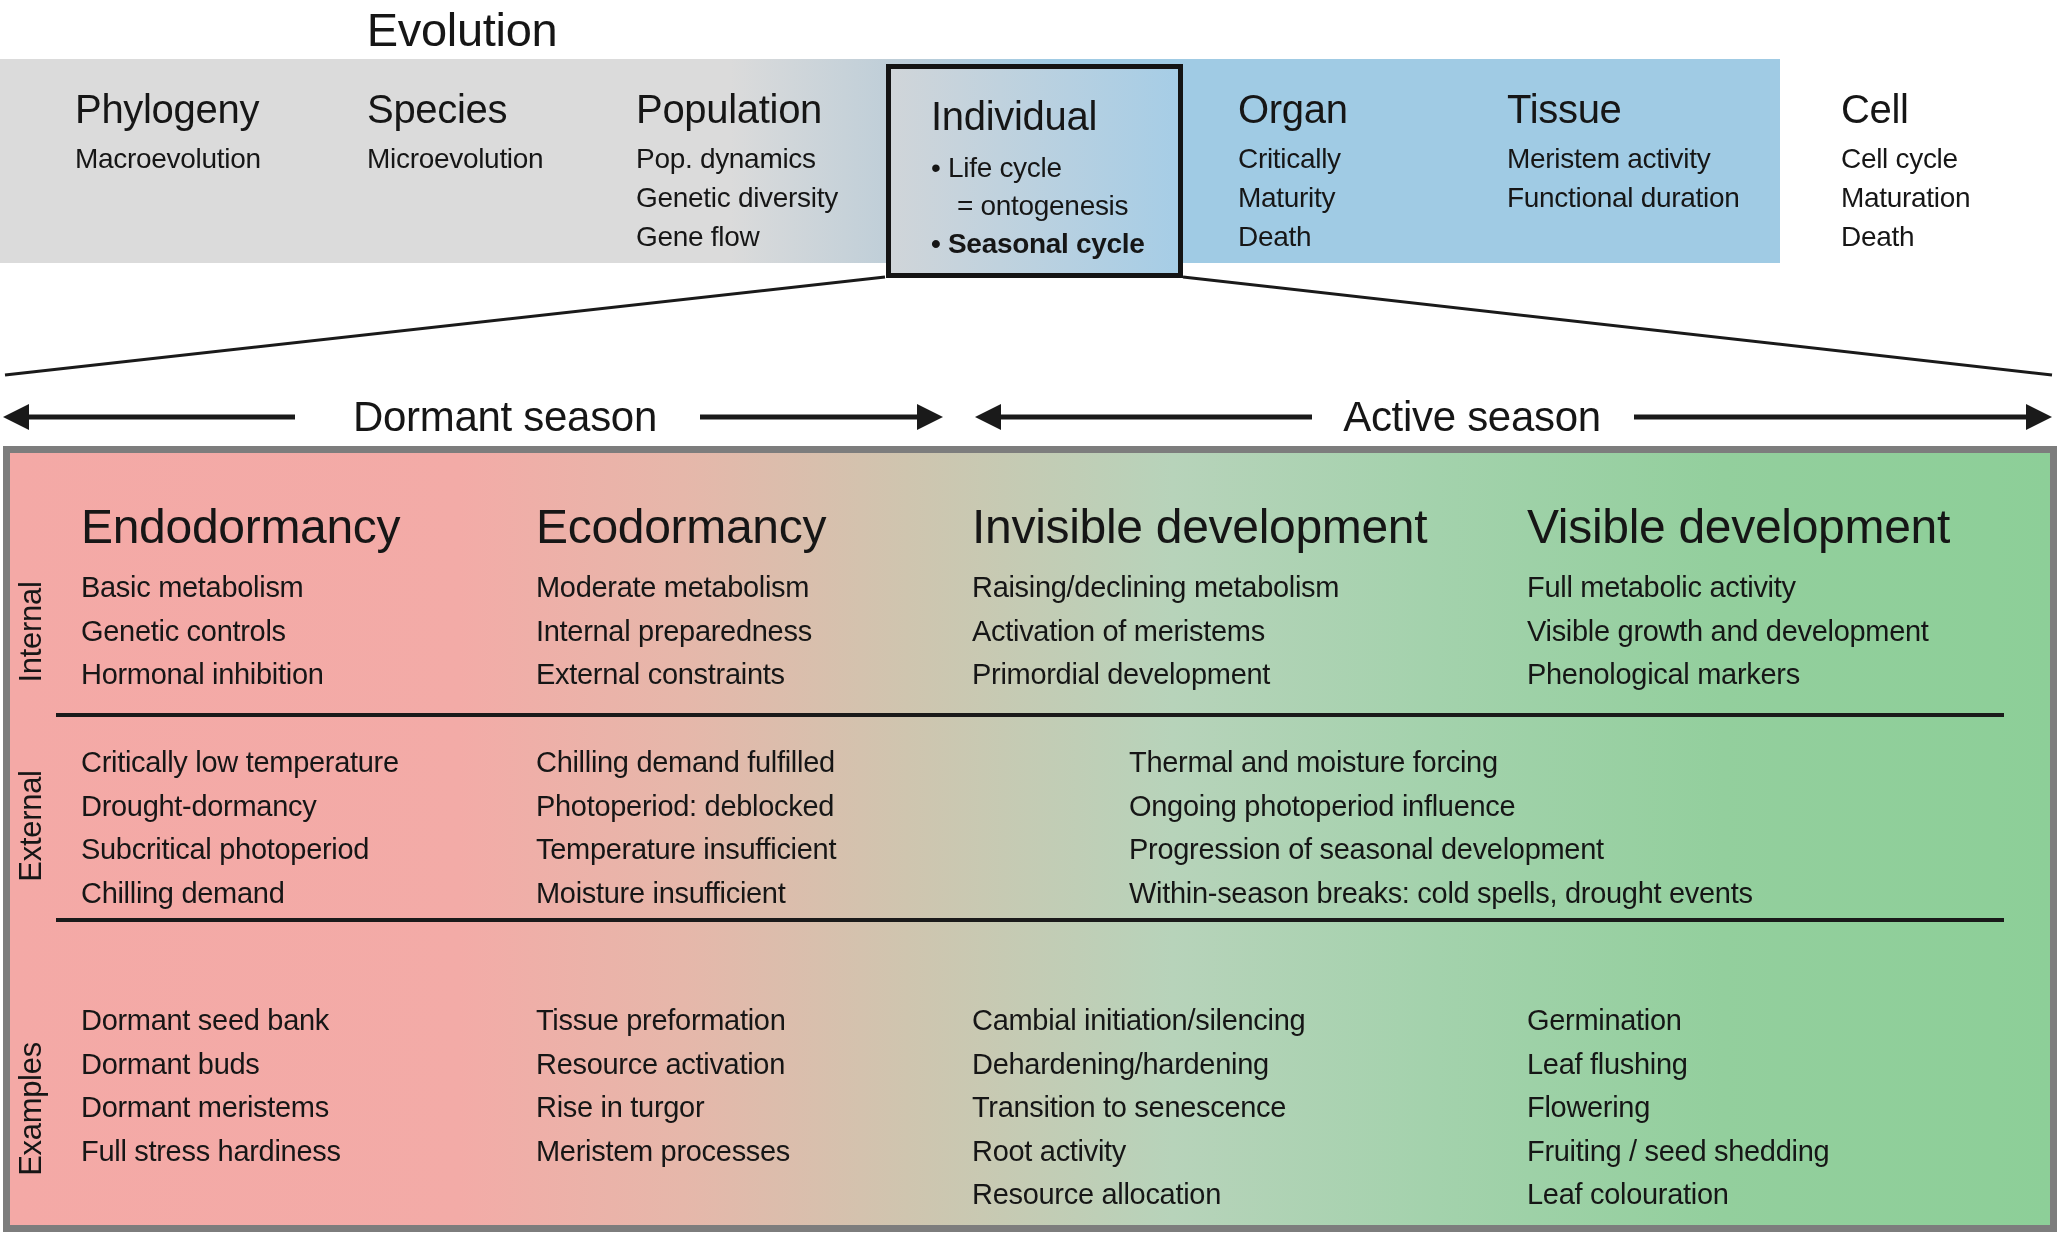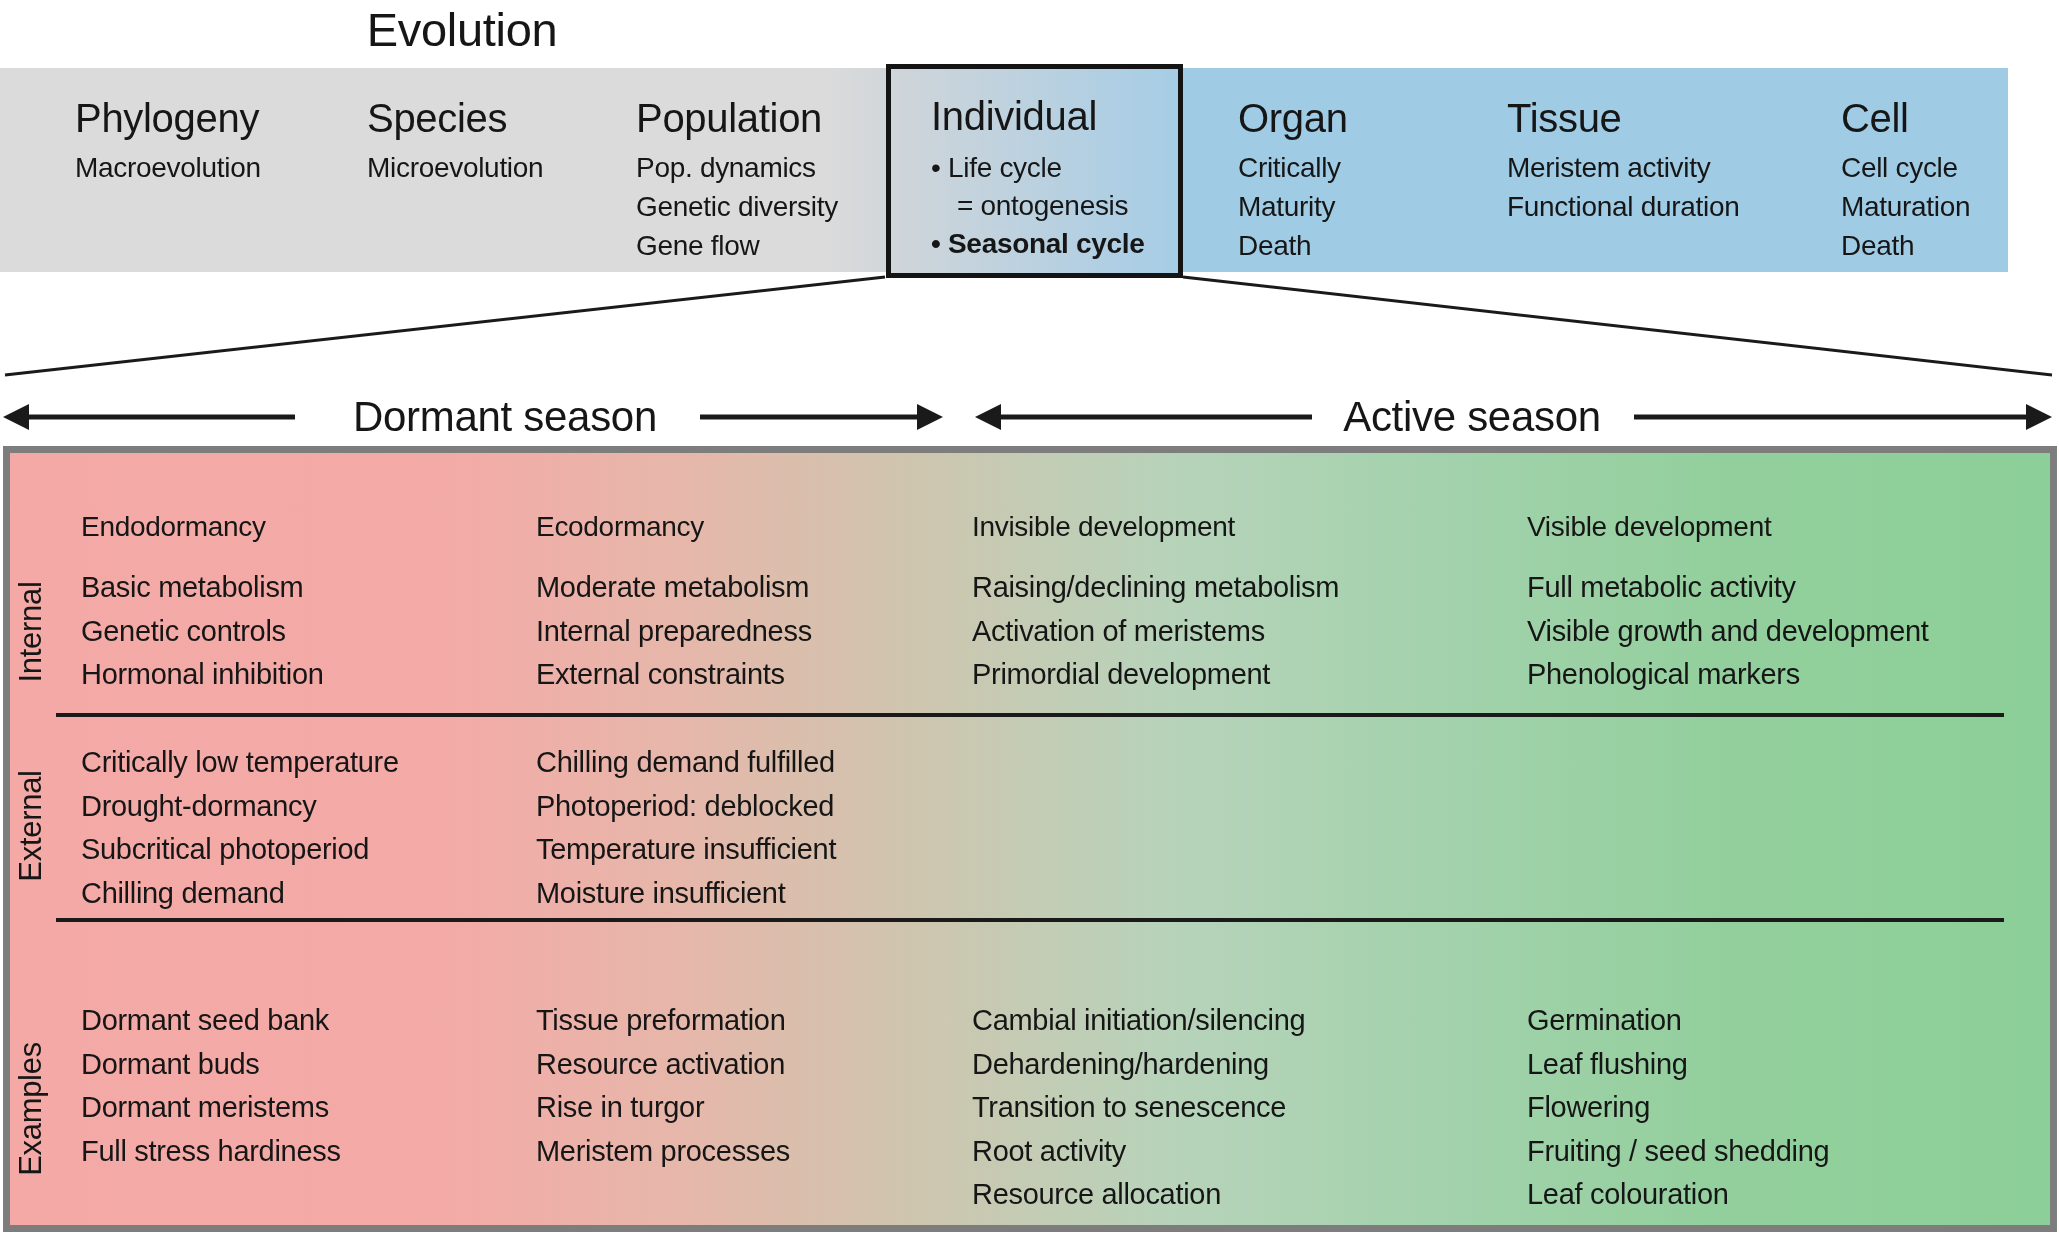--- a/index.html
+++ b/index.html
@@ -6,21 +6,21 @@
   body { font-family:"Liberation Sans", sans-serif; color:#161616; letter-spacing:-0.3px; }
   #canvas { position:relative; width:2059px; height:1234px; background:#ffffff; overflow:hidden; }
 
   
   .big-title { position:absolute; top:4px; width:600px; text-align:center;
                font-size:47px; line-height:52px; }
   #evolution-title  { left:162px; }
   #development-title{ left:1277px; }
 
   
-  #top-band { position:absolute; left:0; top:68px; width:2008px; height:204px;
+  #top-band { position:absolute; left:0; top:59px; width:1780px; height:204px;
     background:linear-gradient(90deg,#dbdbdb 0%,#dbdbdb 41%,#bccdd8 51%,#a0cbe4 59%,#a0cbe4 100%); }
   .band-col { position:absolute; top:26px; }
   .band-head { font-size:40px; line-height:48px; }
   .band-items { margin-top:6px; }
   .band-item { font-size:28px; line-height:39px; }
 
   
   #individual-box { position:absolute; left:886px; top:64px; width:297px; height:214px;
     box-sizing:border-box; border:5px solid #141414;
     background:linear-gradient(90deg,#d0d5d9,#a6cde6);
@@ -37,21 +37,21 @@
   .season-label { position:absolute; top:393px; width:400px; text-align:center;
                   font-size:42px; line-height:48px; }
   #dormant-label { left:305px; }
   #active-label  { left:1272px; }
 
   
   #season-table { position:absolute; left:3px; top:446px; width:2054px; height:786px;
     box-sizing:border-box; border:7px solid #7d7d7d;
     background:linear-gradient(90deg,#f4a9a6 0%,#f3aba7 22%,#e6b7aa 33%,#cfc5af 44%,
                                #b7d3ba 57%,#a3d2ac 70%,#93cf9d 84%,#8dcf98 100%); }
-  .col-header { position:absolute; top:52px; font-size:28px; line-height:44px; white-space:nowrap; }
+  .col-header { position:absolute; top:52px; font-size:48px; line-height:44px; white-space:nowrap; }
   .tcell { position:absolute; font-size:29px; line-height:43.5px; white-space:nowrap; }
   .c1 { left:71px; }  .c2 { left:526px; } .c3 { left:962px; } .c4 { left:1517px; }
   .row-internal { top:113px; }
   .row-external { top:288px; }
   .row-examples { top:546px; }
   .cspan { left:1119px; }
   .hline { position:absolute; left:46px; width:1948px; height:4px; background:#1a1a1a; }
   #hline-1 { top:260px; }
   #hline-2 { top:465px; }
   .rot-label { position:absolute; transform:translate(-50%,-50%) rotate(-90deg);
@@ -179,20 +179,26 @@
       <div>Drought-dormancy</div>
       <div>Subcritical photoperiod</div>
       <div>Chilling demand</div>
     </div>
     <div class="tcell c2 row-external">
       <div>Chilling demand fulfilled</div>
       <div>Photoperiod: deblocked</div>
       <div>Temperature insufficient</div>
       <div>Moisture insufficient</div>
     </div>
+    <div class="tcell cspan row-external">
+      <div>Thermal and moisture forcing</div>
+      <div>Ongoing photoperiod influence</div>
+      <div>Progression of seasonal development</div>
+      <div>Within-season breaks: cold spells, drought events</div>
+    </div>
 
     <div id="hline-2" class="hline"></div>
 
     <div class="tcell c1 row-examples">
       <div>Dormant seed bank</div>
       <div>Dormant buds</div>
       <div>Dormant meristems</div>
       <div>Full stress hardiness</div>
     </div>
     <div class="tcell c2 row-examples">

